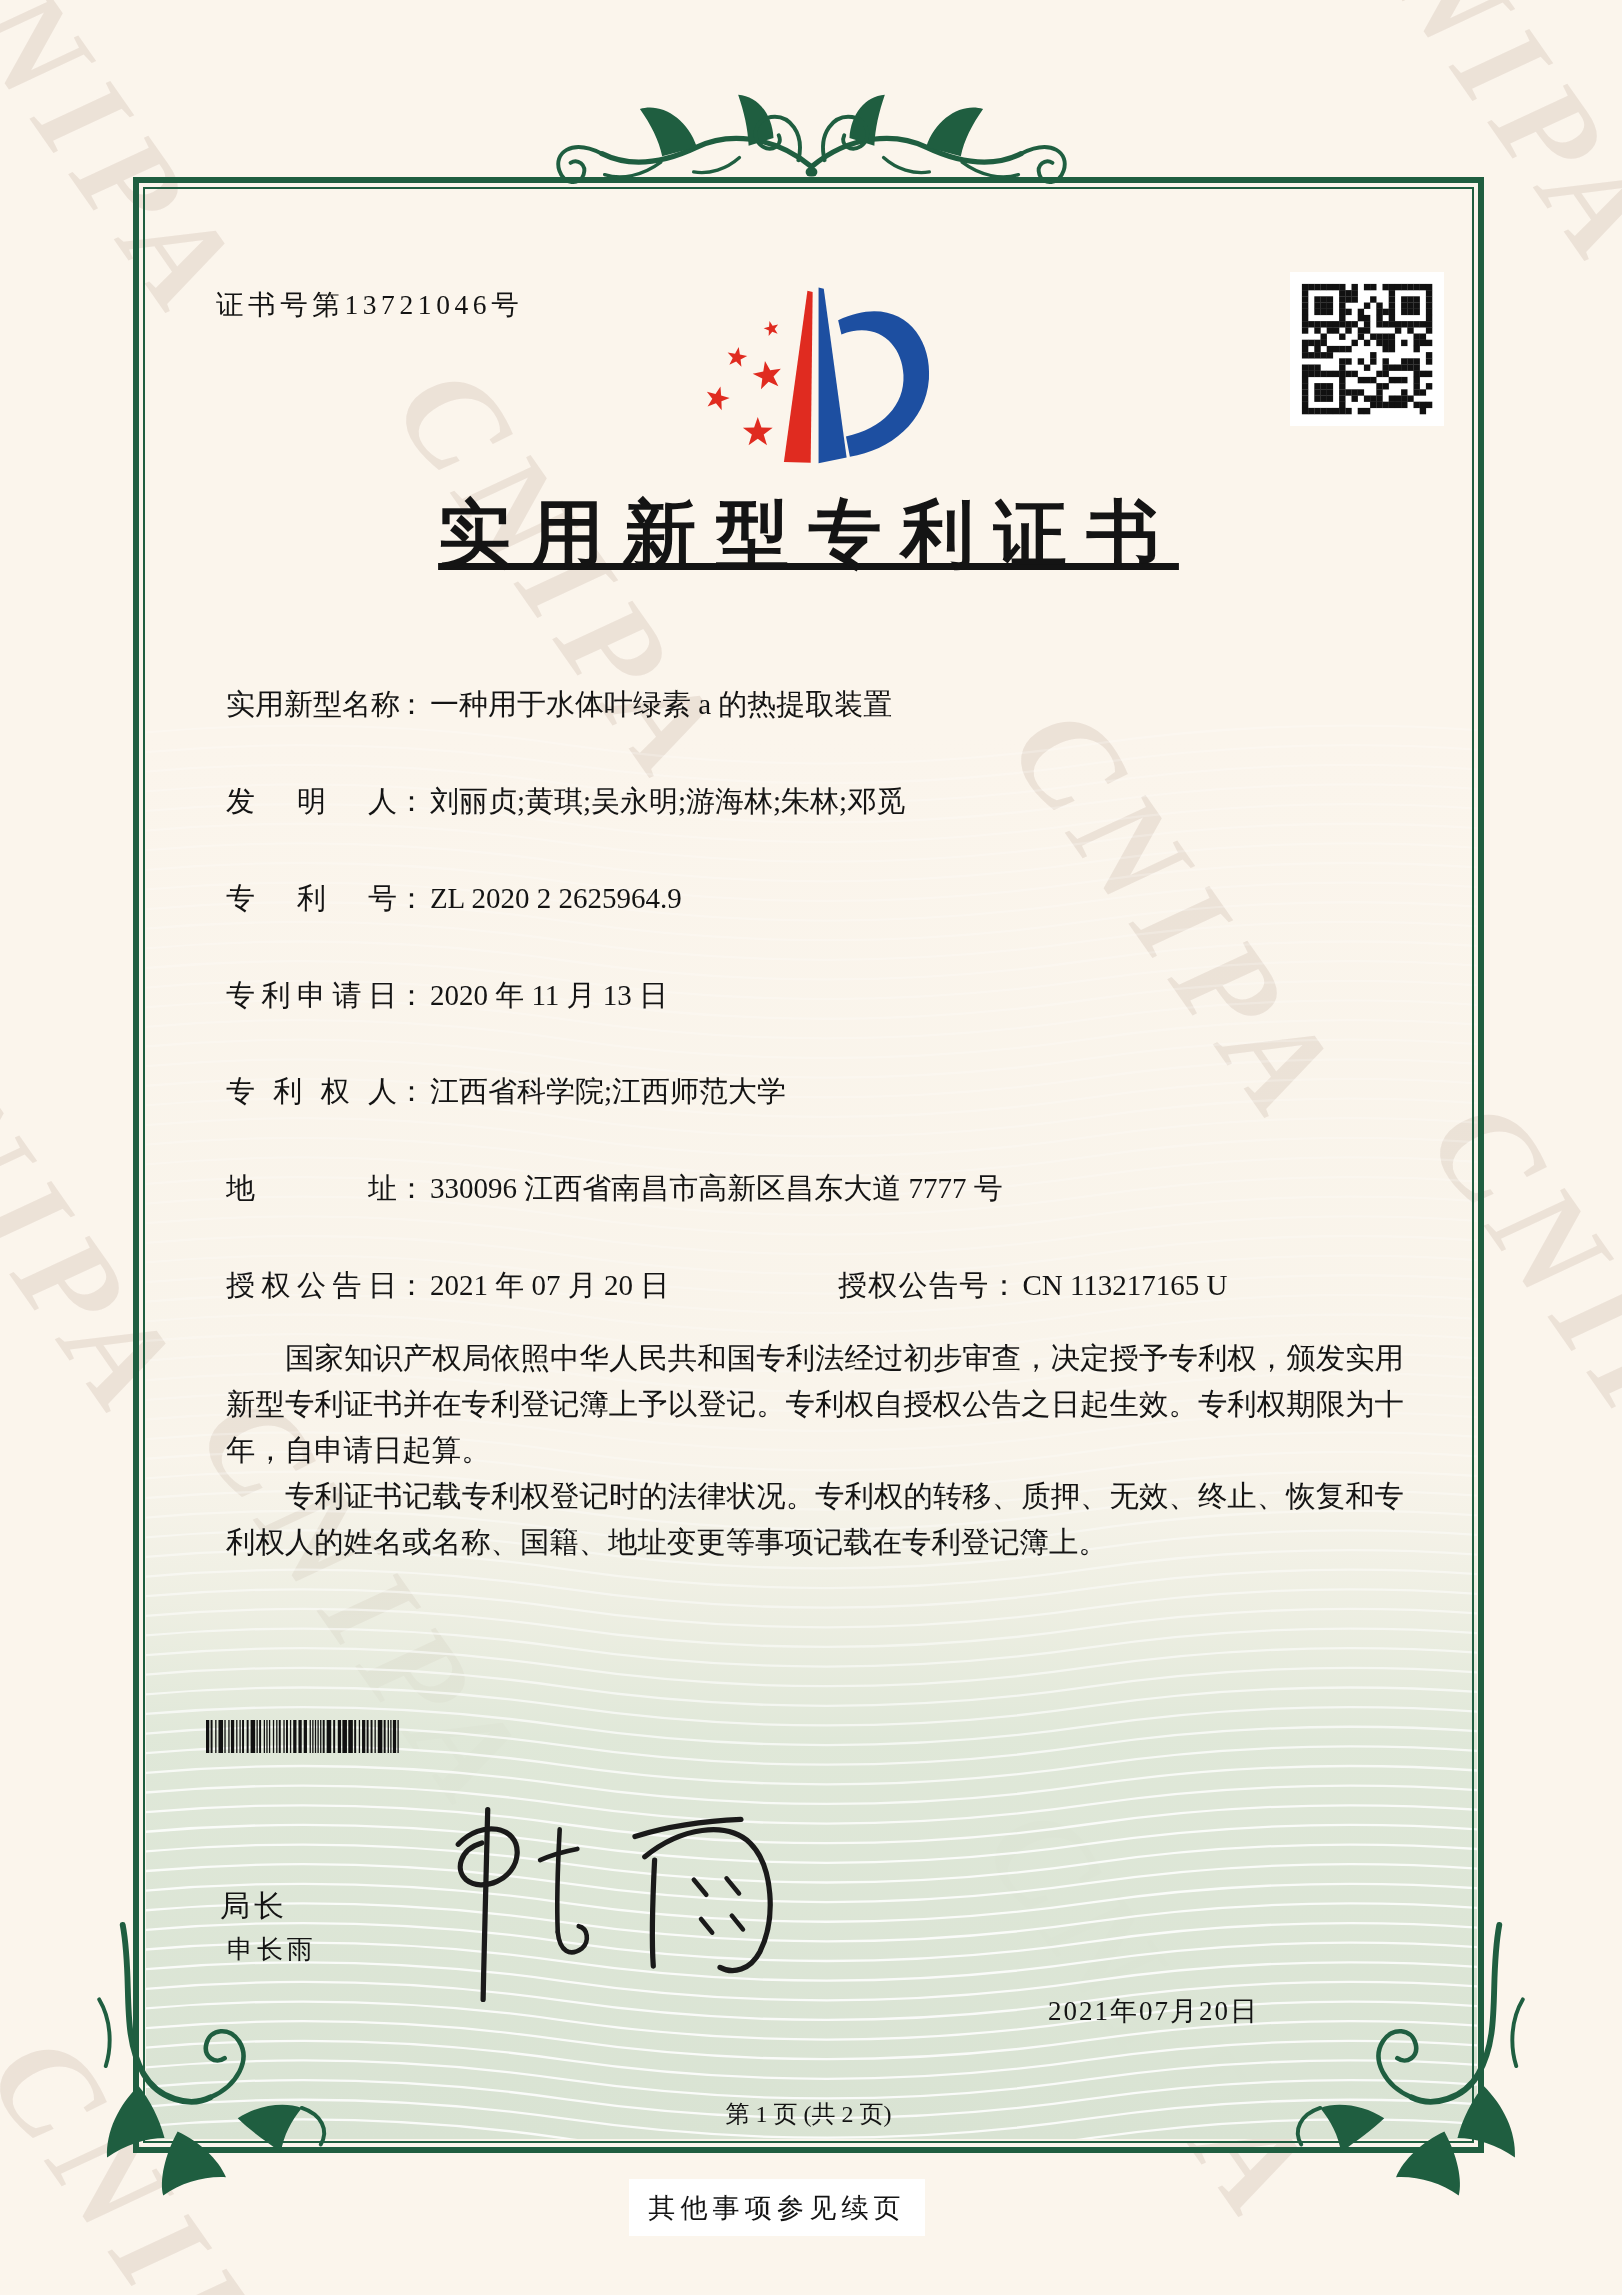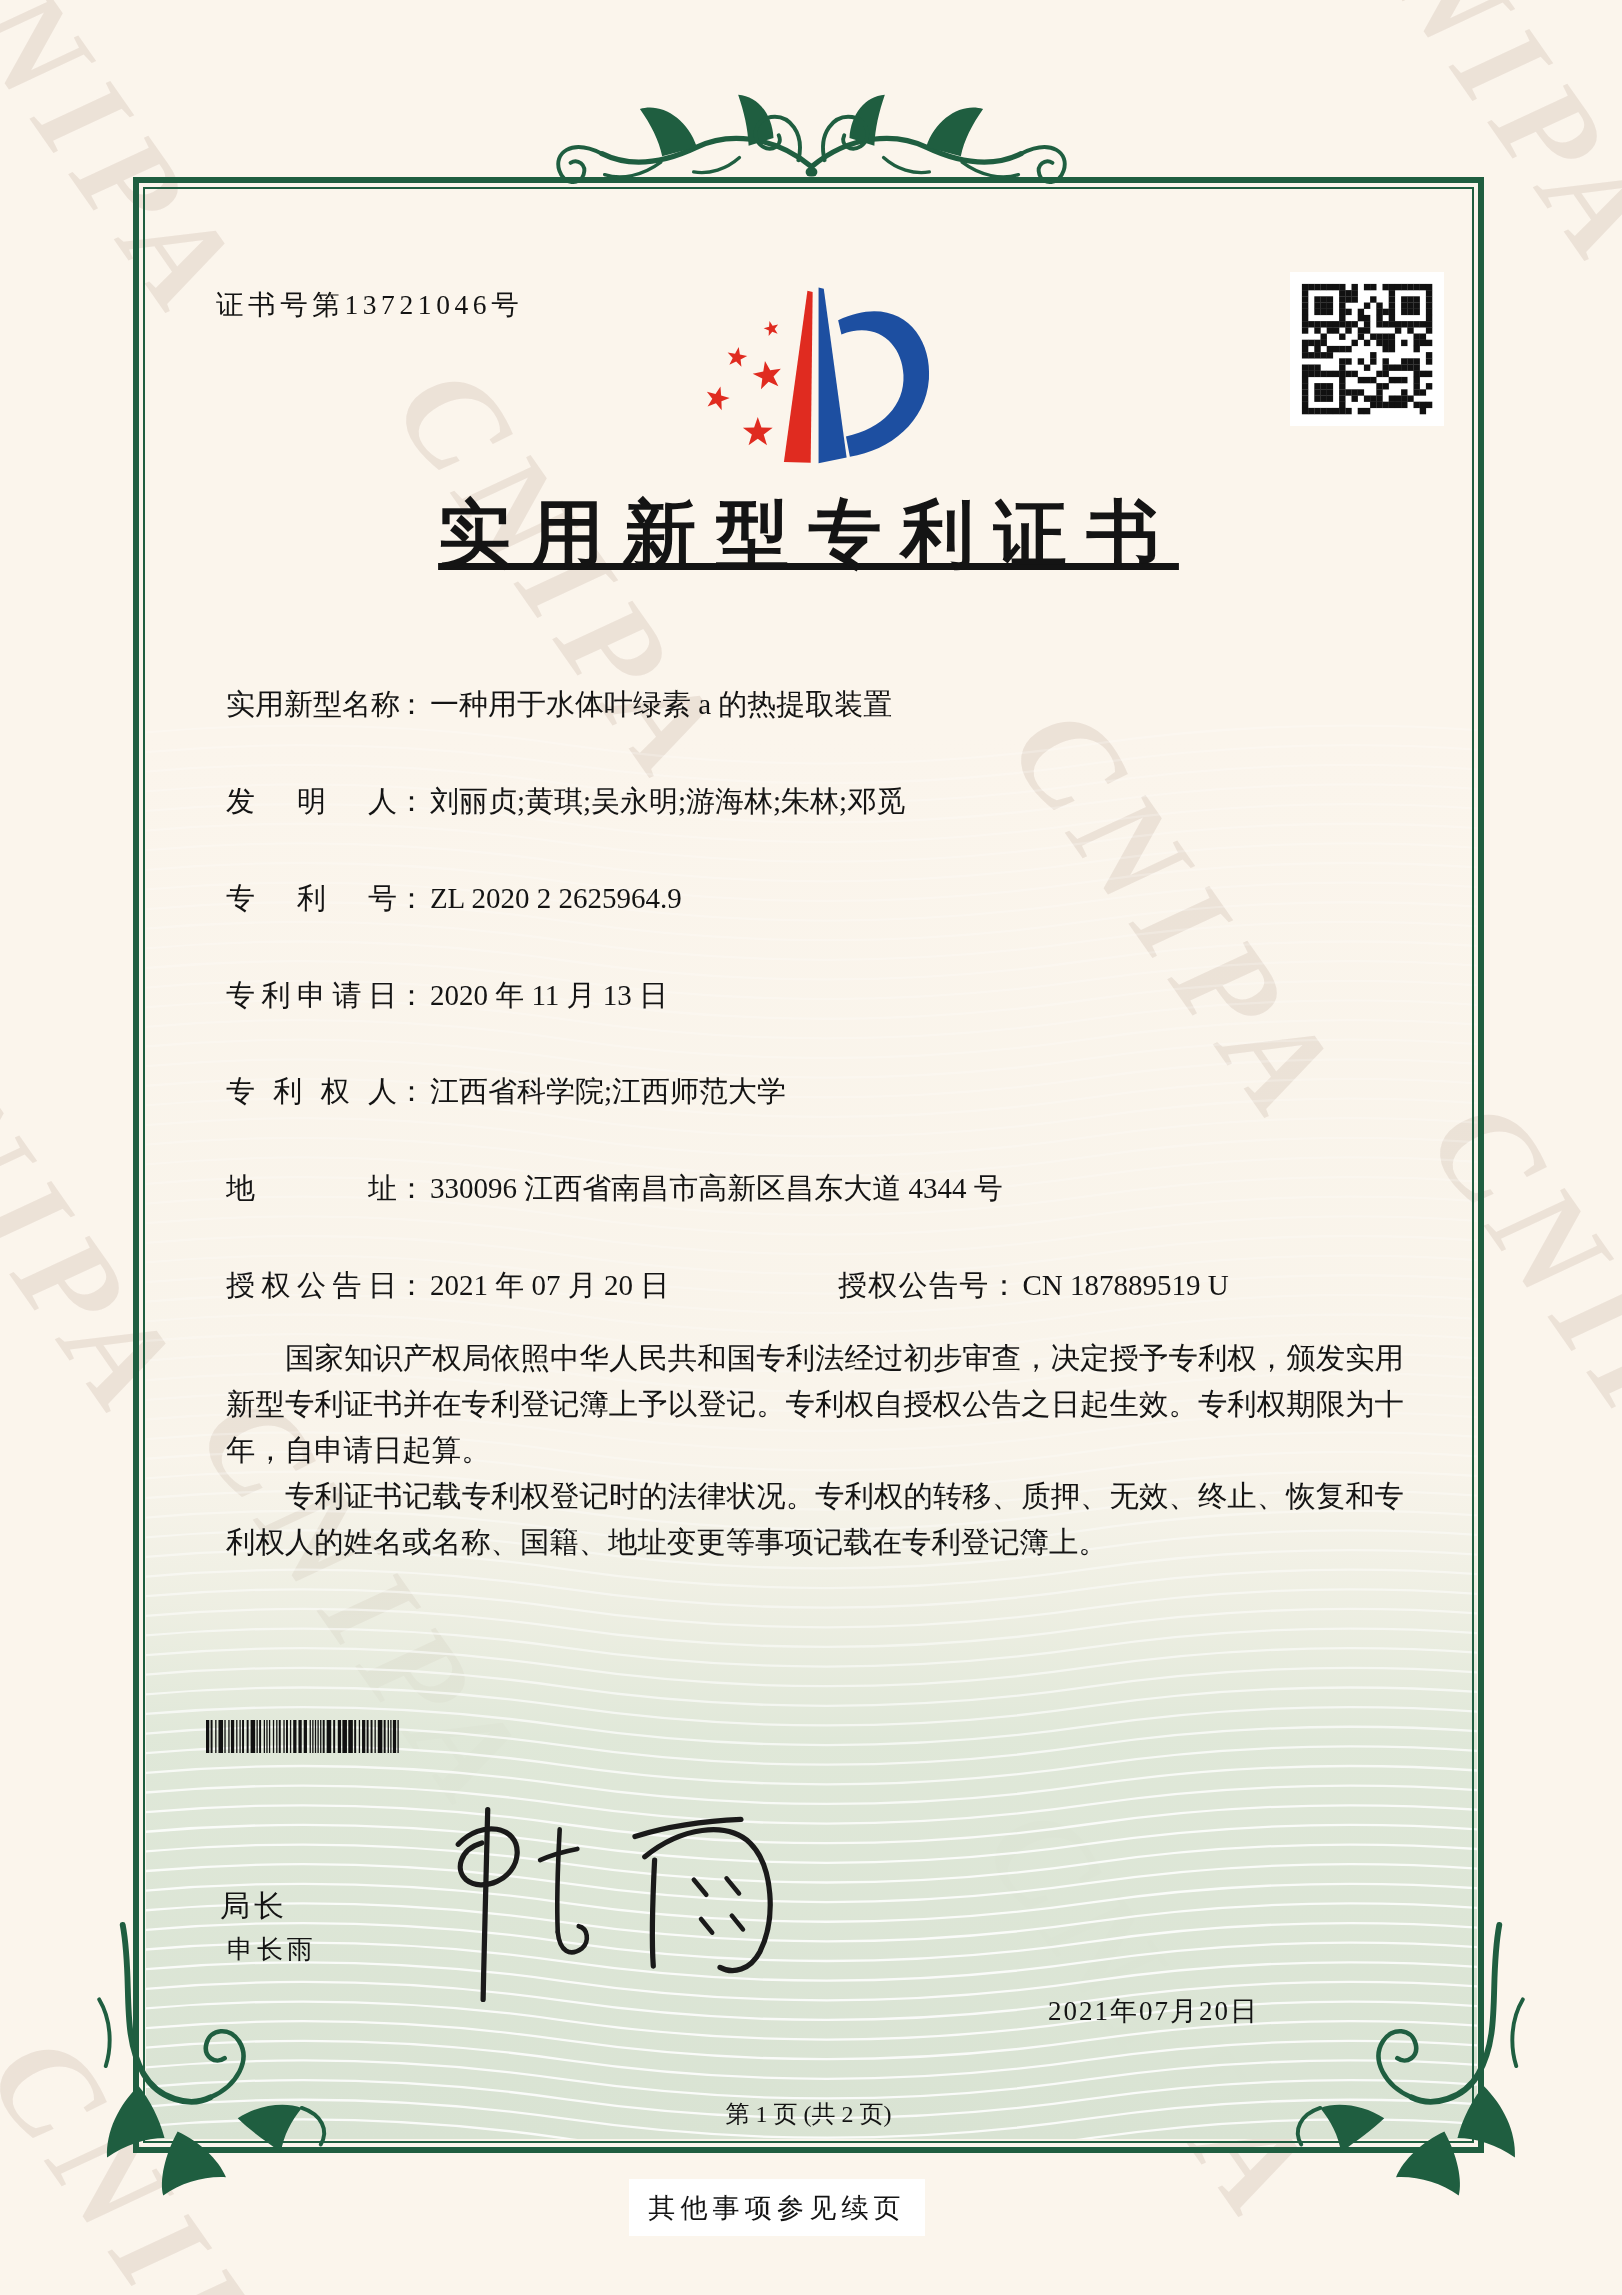--- a/index.html
+++ b/index.html
@@ -508,26 +508,26 @@
   <div class="frow" style="top:879px">
     <span class="flabel">专利号</span><span class="fcolon">：</span><span class="fvalue">ZL 2020 2 2625964.9</span>
   </div>
   <div class="frow" style="top:976px">
     <span class="flabel">专利申请日</span><span class="fcolon">：</span><span class="fvalue">2020 年 11 月 13 日</span>
   </div>
   <div class="frow" style="top:1072px">
     <span class="flabel">专利权人</span><span class="fcolon">：</span><span class="fvalue">江西省科学院;江西师范大学</span>
   </div>
   <div class="frow" style="top:1169px">
-    <span class="flabel">地址</span><span class="fcolon">：</span><span class="fvalue">330096 江西省南昌市高新区昌东大道 4344 号</span>
+    <span class="flabel">地址</span><span class="fcolon">：</span><span class="fvalue">330096 江西省南昌市高新区昌东大道 7777 号</span>
   </div>
   <div class="frow" style="top:1266px">
     <span class="flabel">授权公告日</span><span class="fcolon">：</span><span class="fvalue">2021 年 07 月 20 日</span>
     <span class="pair2">
-      <span class="flabel2">授权公告号</span><span class="fcolon">：</span><span class="fvalue">CN 187889519 U</span>
+      <span class="flabel2">授权公告号</span><span class="fcolon">：</span><span class="fvalue">CN 113217165 U</span>
     </span>
   </div>
 
   <div class="paras">
     <p>国家知识产权局依照中华人民共和国专利法经过初步审查，决定授予专利权，颁发实用新型专利证书并在专利登记簿上予以登记。专利权自授权公告之日起生效。专利权期限为十年，自申请日起算。</p>
     <p>专利证书记载专利权登记时的法律状况。专利权的转移、质押、无效、终止、恢复和专利权人的姓名或名称、国籍、地址变更等事项记载在专利登记簿上。</p>
   </div>
 
   <svg class="barcode" id="barcode" viewBox="0 0 302 50" preserveAspectRatio="none">
       <rect x="0" y="0" width="5" height="50" fill="#111"></rect>

